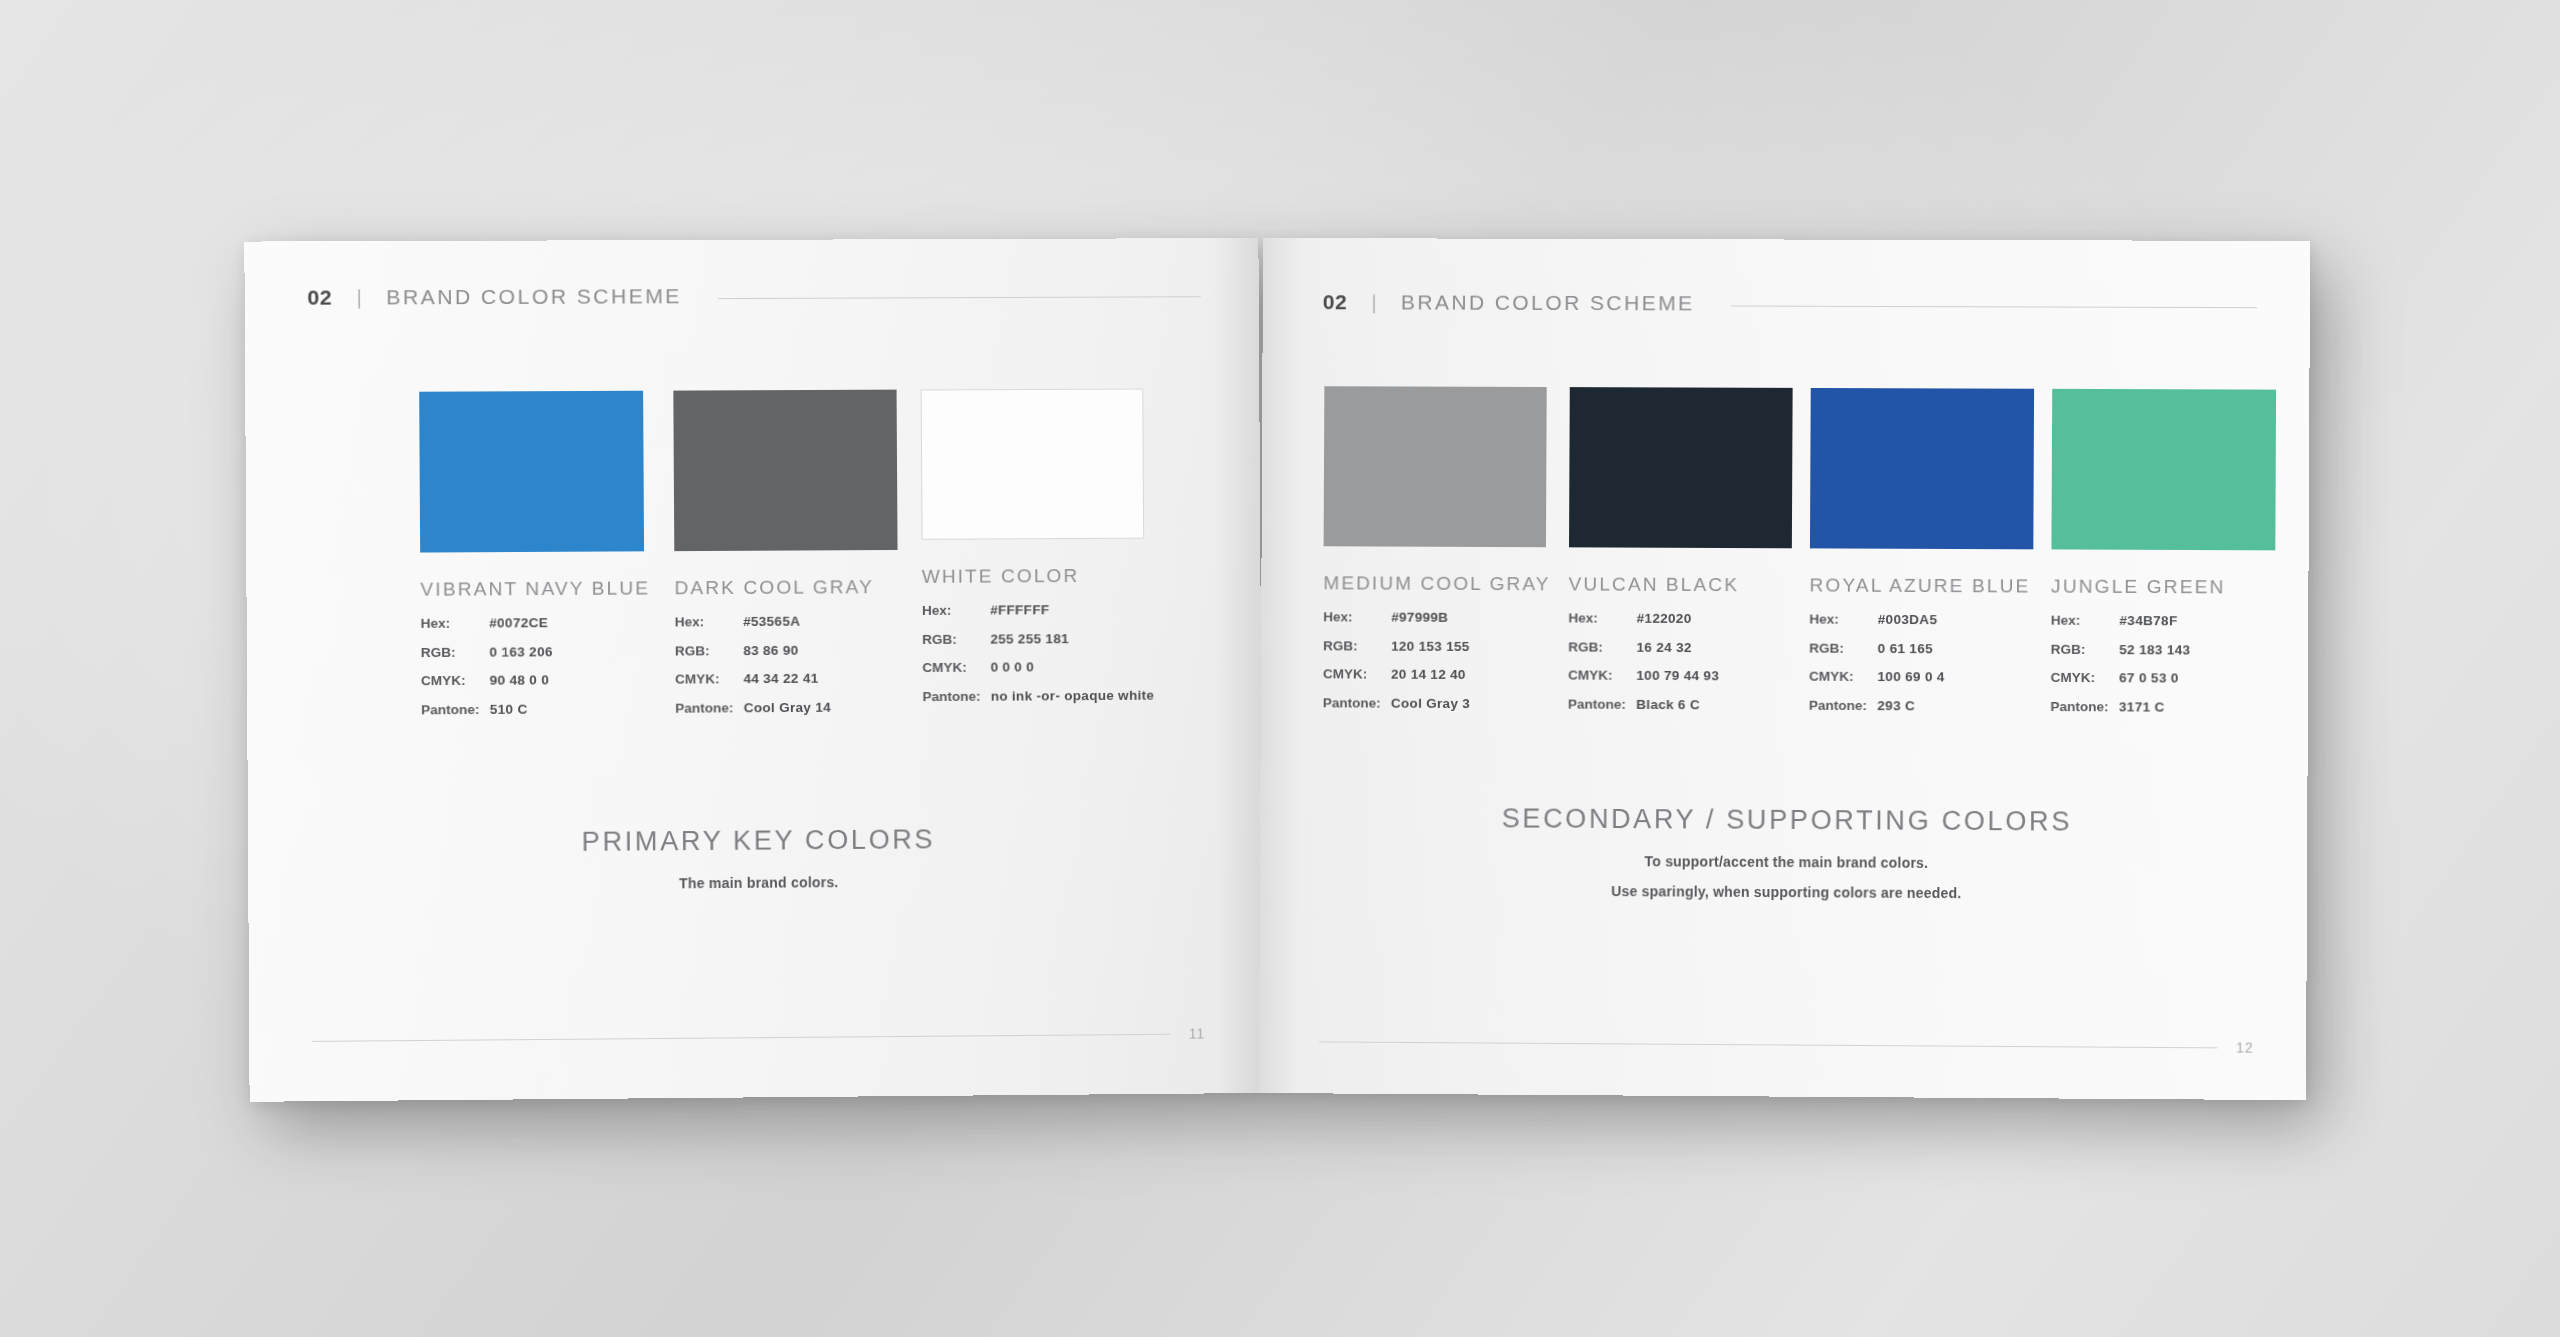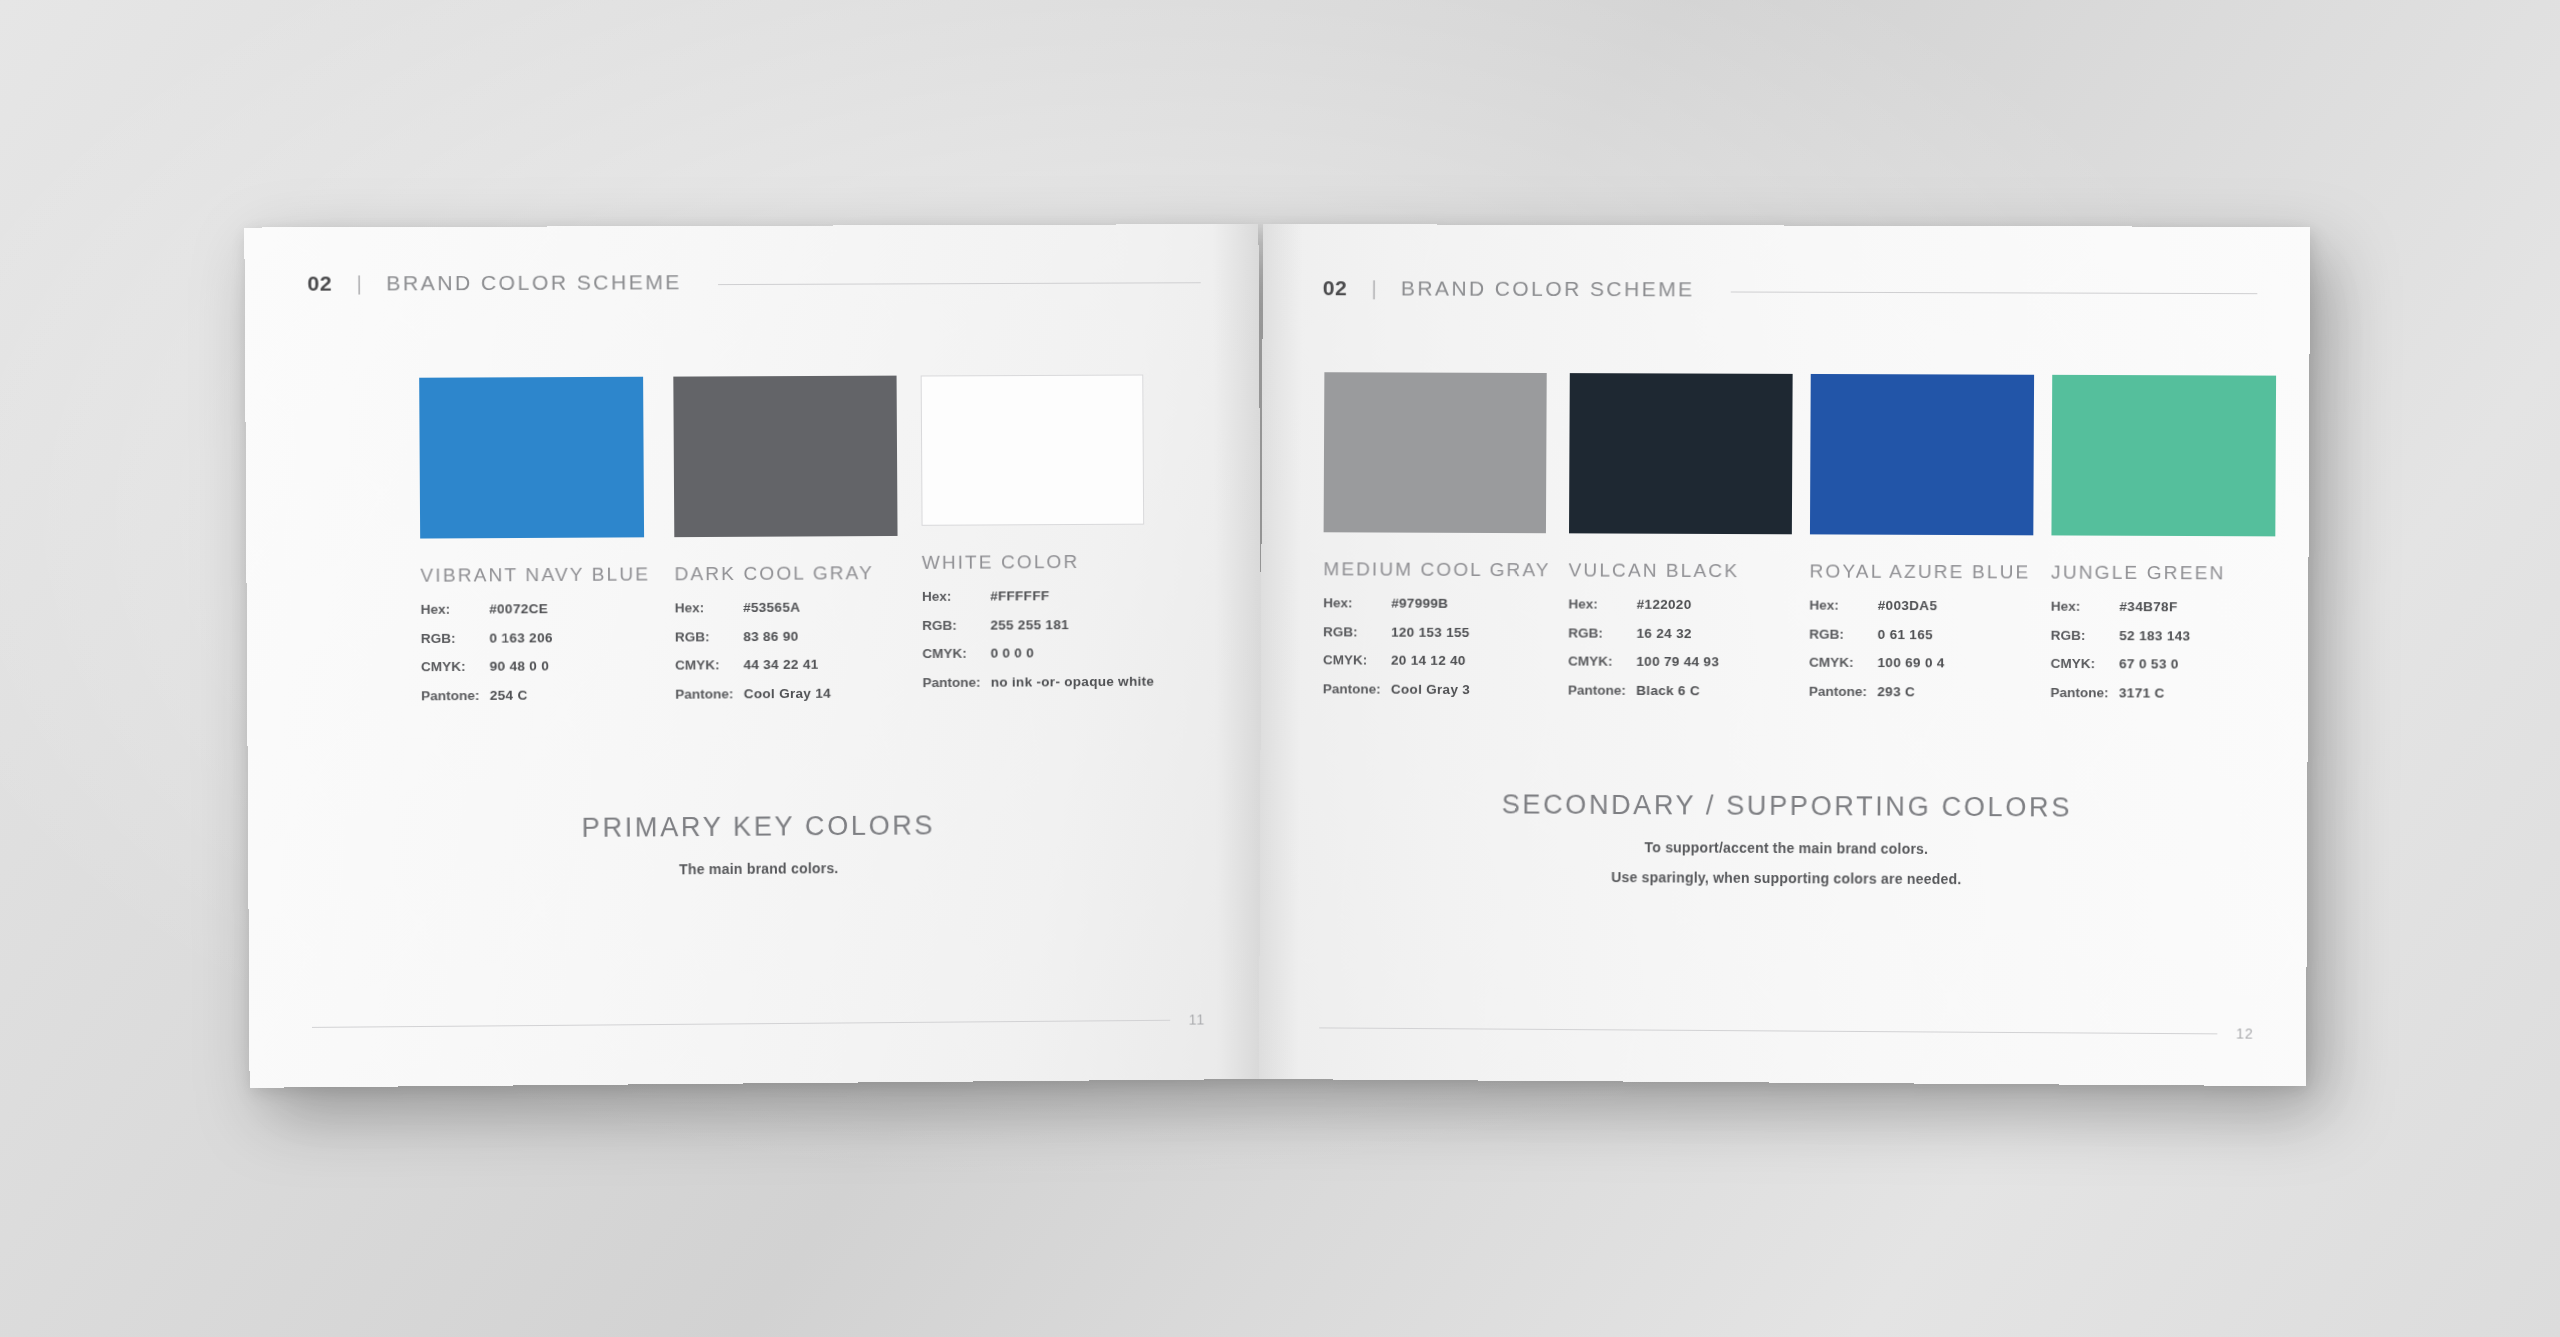--- a/index.html
+++ b/index.html
@@ -16,21 +16,21 @@
       linear-gradient(125deg,#e6e6e6 0%,#dcdcdc 25%,#d2d2d2 48%,#dadada 62%,#e4e4e4 80%,#dcdcdc 100%);
   }
   .backdrop:after{
     content:"";position:absolute;inset:0;
     background:radial-gradient(ellipse at 42% 38%, rgba(255,255,255,.55) 0%, rgba(255,255,255,0) 58%);
   }
 
   
   .spread{
     position:absolute;
-    left:253px; top:224px;
+    left:253px; top:238px;
     width:2050px; height:855px;
     display:flex;
     filter:drop-shadow(18px 26px 34px rgba(0,0,0,.28)) drop-shadow(2px 4px 8px rgba(0,0,0,.12));
     justify-content:flex-end;
   }
   .page{
     position:relative;
     box-sizing:border-box;
     overflow:hidden;
   }
@@ -151,21 +151,21 @@
           <div class="spec">
             <span class="k">RGB:</span>
             <span class="v">0 163 206</span>
           </div>
           <div class="spec">
             <span class="k">CMYK:</span>
             <span class="v">90 48 0 0</span>
           </div>
           <div class="spec">
             <span class="k">Pantone:</span>
-            <span class="v">254 C</span>
+            <span class="v">510 C</span>
           </div>
         </div>
       </div>
 
       <div class="swatch-col">
         <div class="chip" style="background:#636468;"></div>
         <div class="sw-name">DARK COOL GRAY</div>
         <div class="sw-specs">
           <div class="spec">
             <span class="k">Hex:</span>

